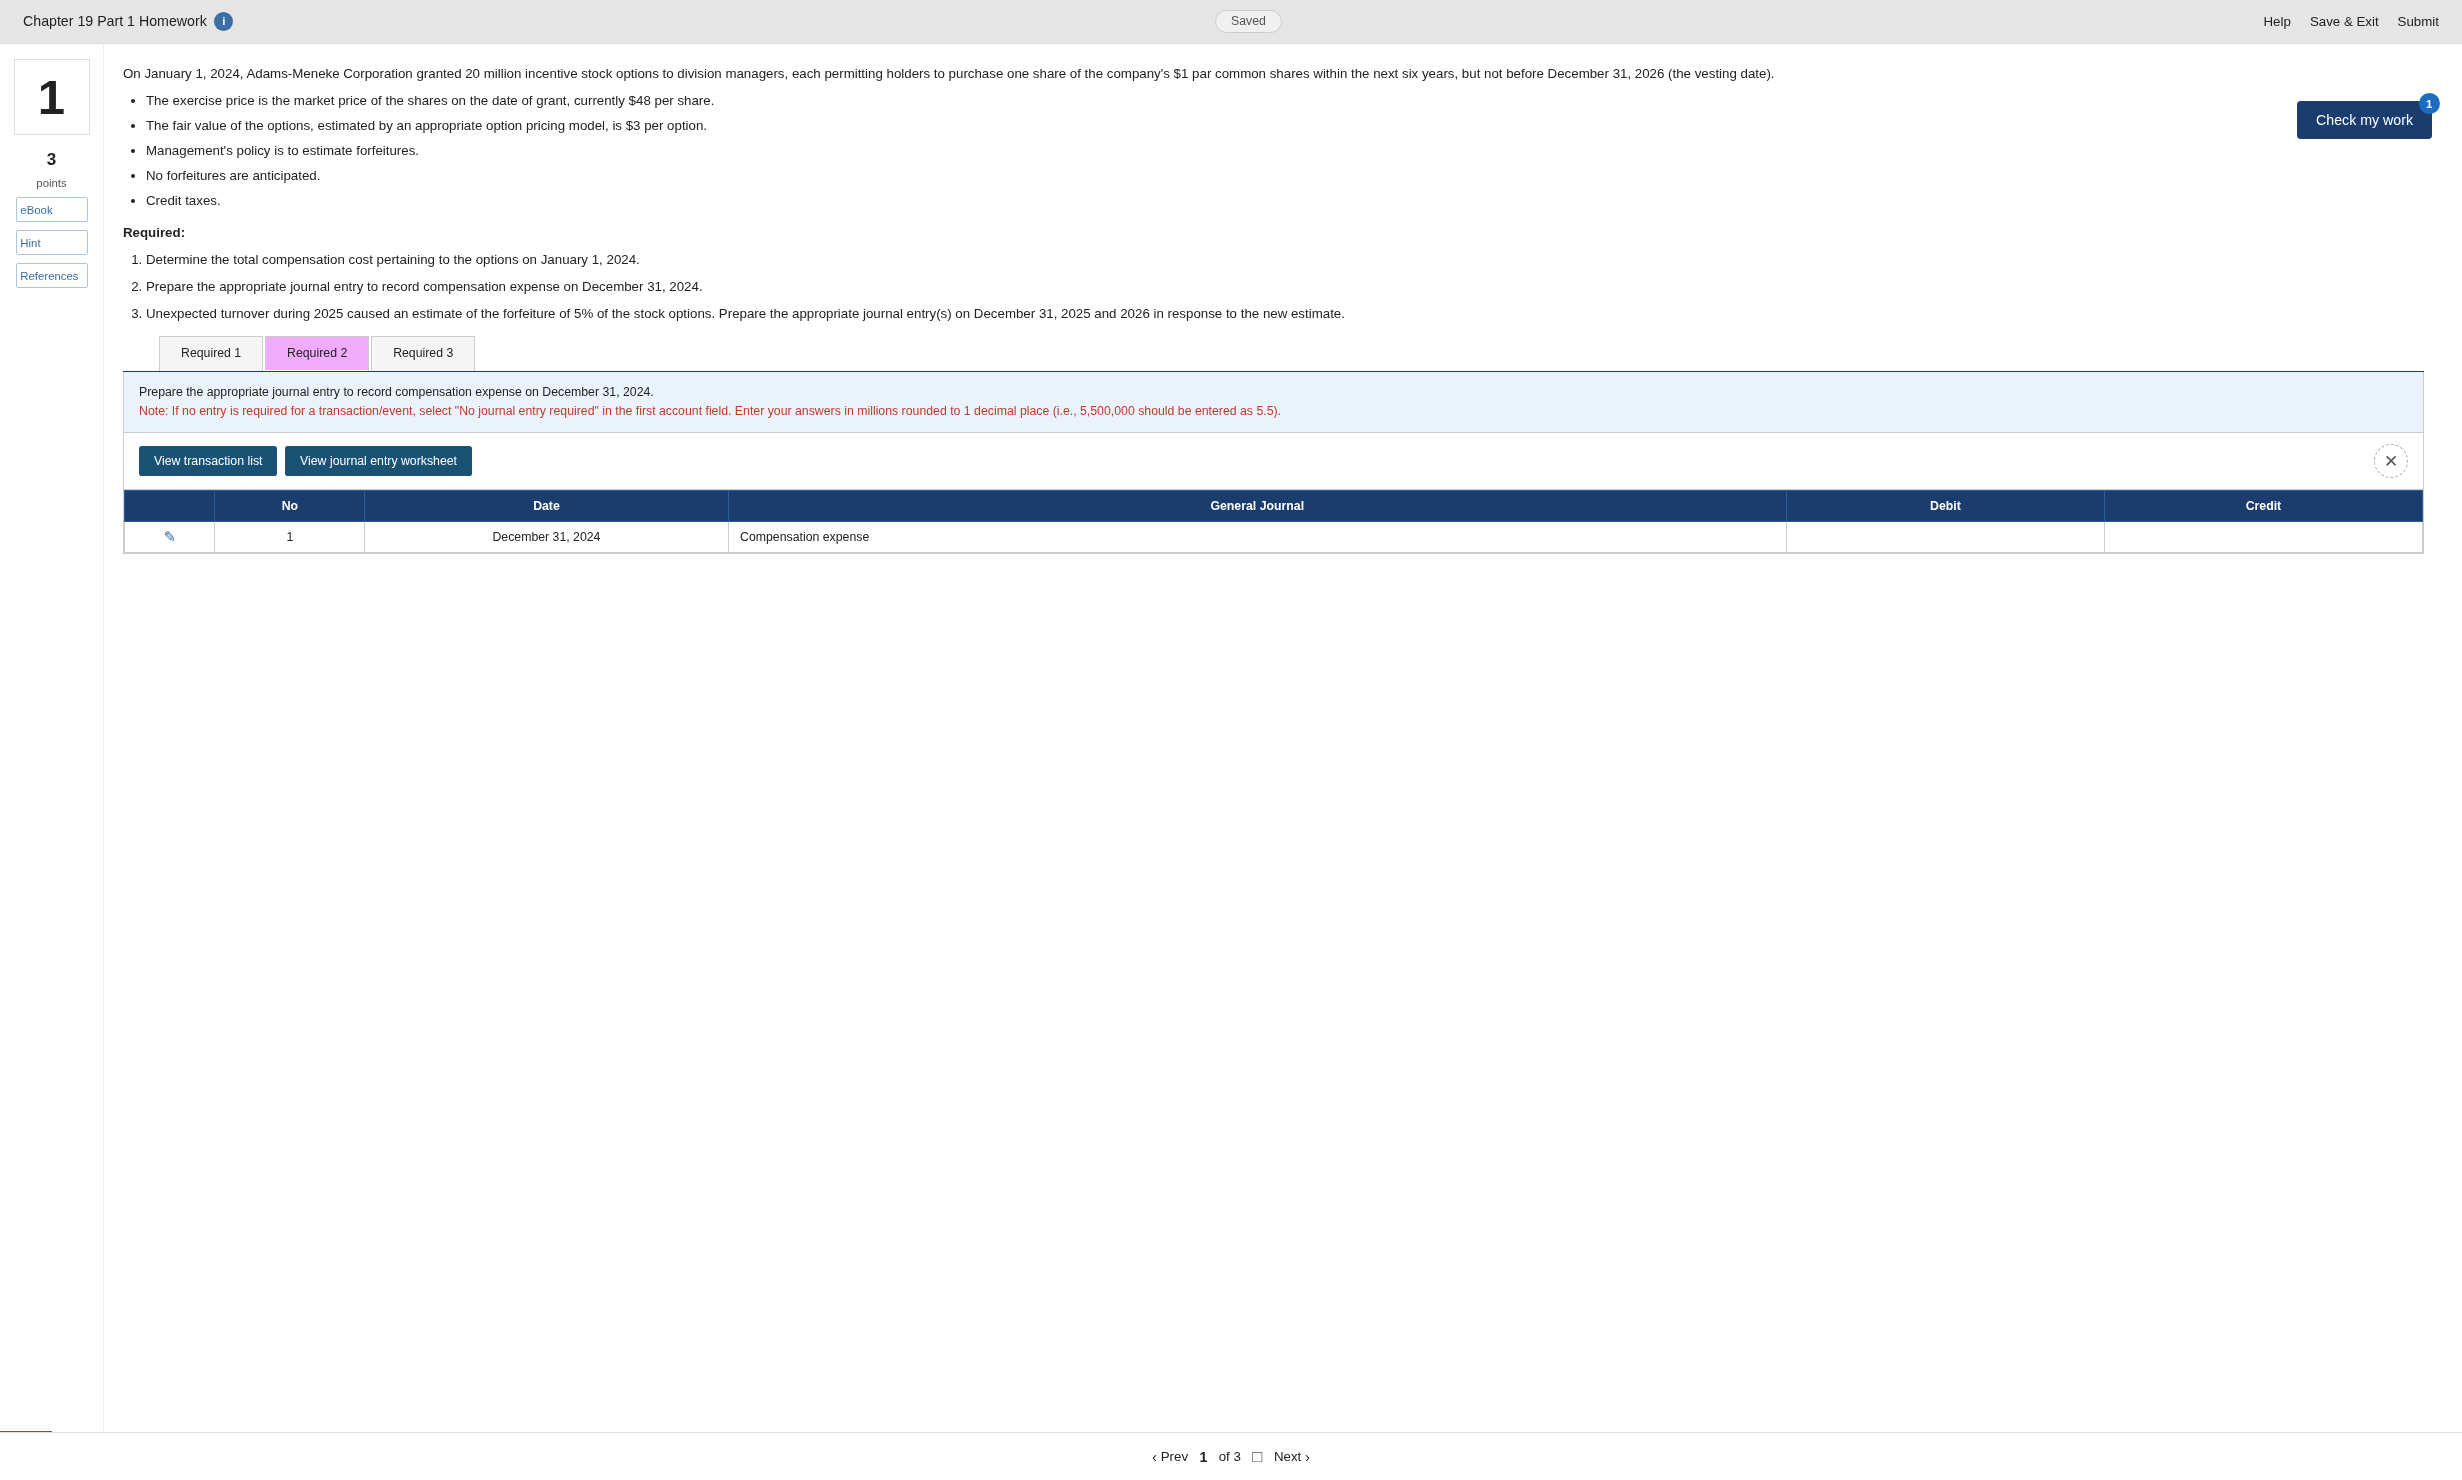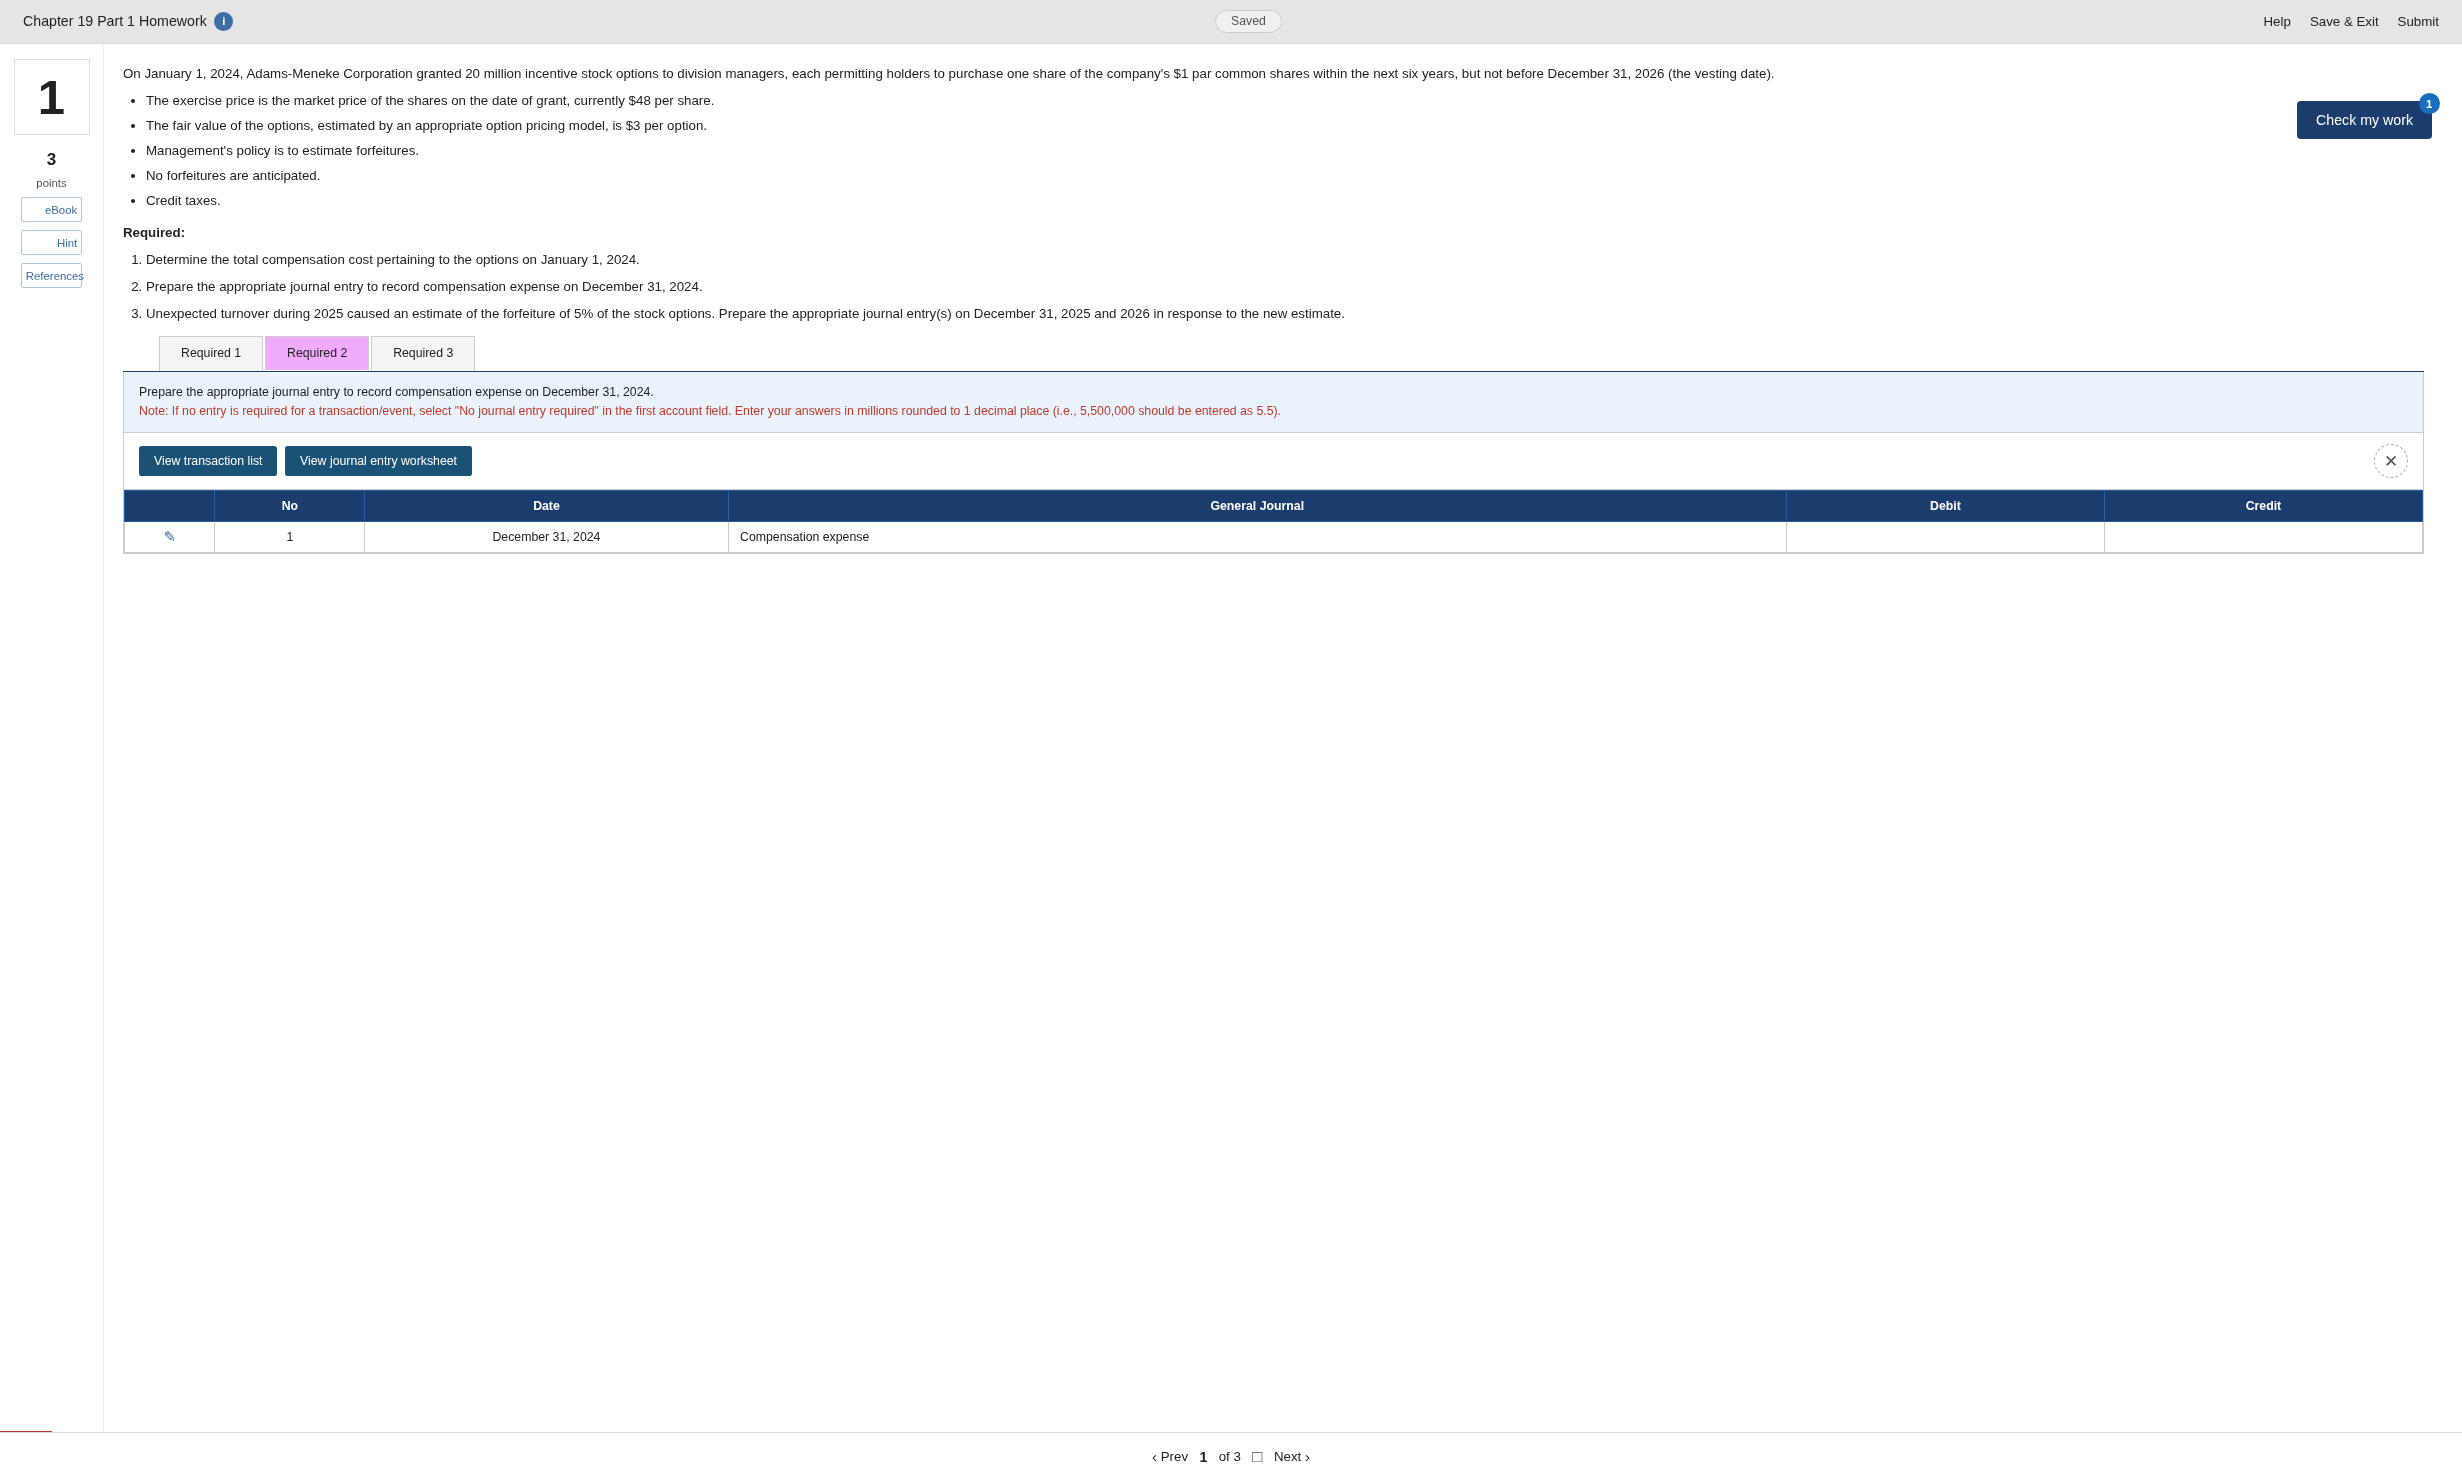--- a/index.html
+++ b/index.html
@@ -36,21 +36,21 @@
       border-right: 0.9px solid #eee;
     }
     .question-number-box {
       width: 76px; height: 76px; border: 0.9px solid #ddd;
       display: flex; align-items: center; justify-content: center;
       font-size: 49px; font-weight: bold; color: #222; margin-bottom: 7.6px;
     }
     .points-label { font-size: 17px; font-weight: bold; color: #222; }
     .points-sub { font-size: 11.4px; color: #555; }
     .sidebar-btn {
-      width: 61px; text-align: right; padding: 5.7px 3.8px; font-size: 11.4px;
+      width: 72px; text-align: left; padding: 5.7px 3.8px; font-size: 11.4px;
       border: 0.9px solid #aac5e0; background: #fff; color: #3a6ea5; cursor: pointer; border-radius: 1.9px;
     }
 
     
     .check-work-container {
       position: absolute; right: 30px; top: 57px;
     }
     .btn-check-work {
       background: #1a3d6e; color: #fff; border: none; border-radius: 3.8px;
       padding: 11.4px 19px; font-size: 14.2px; cursor: pointer; font-weight: 500; position: relative;

